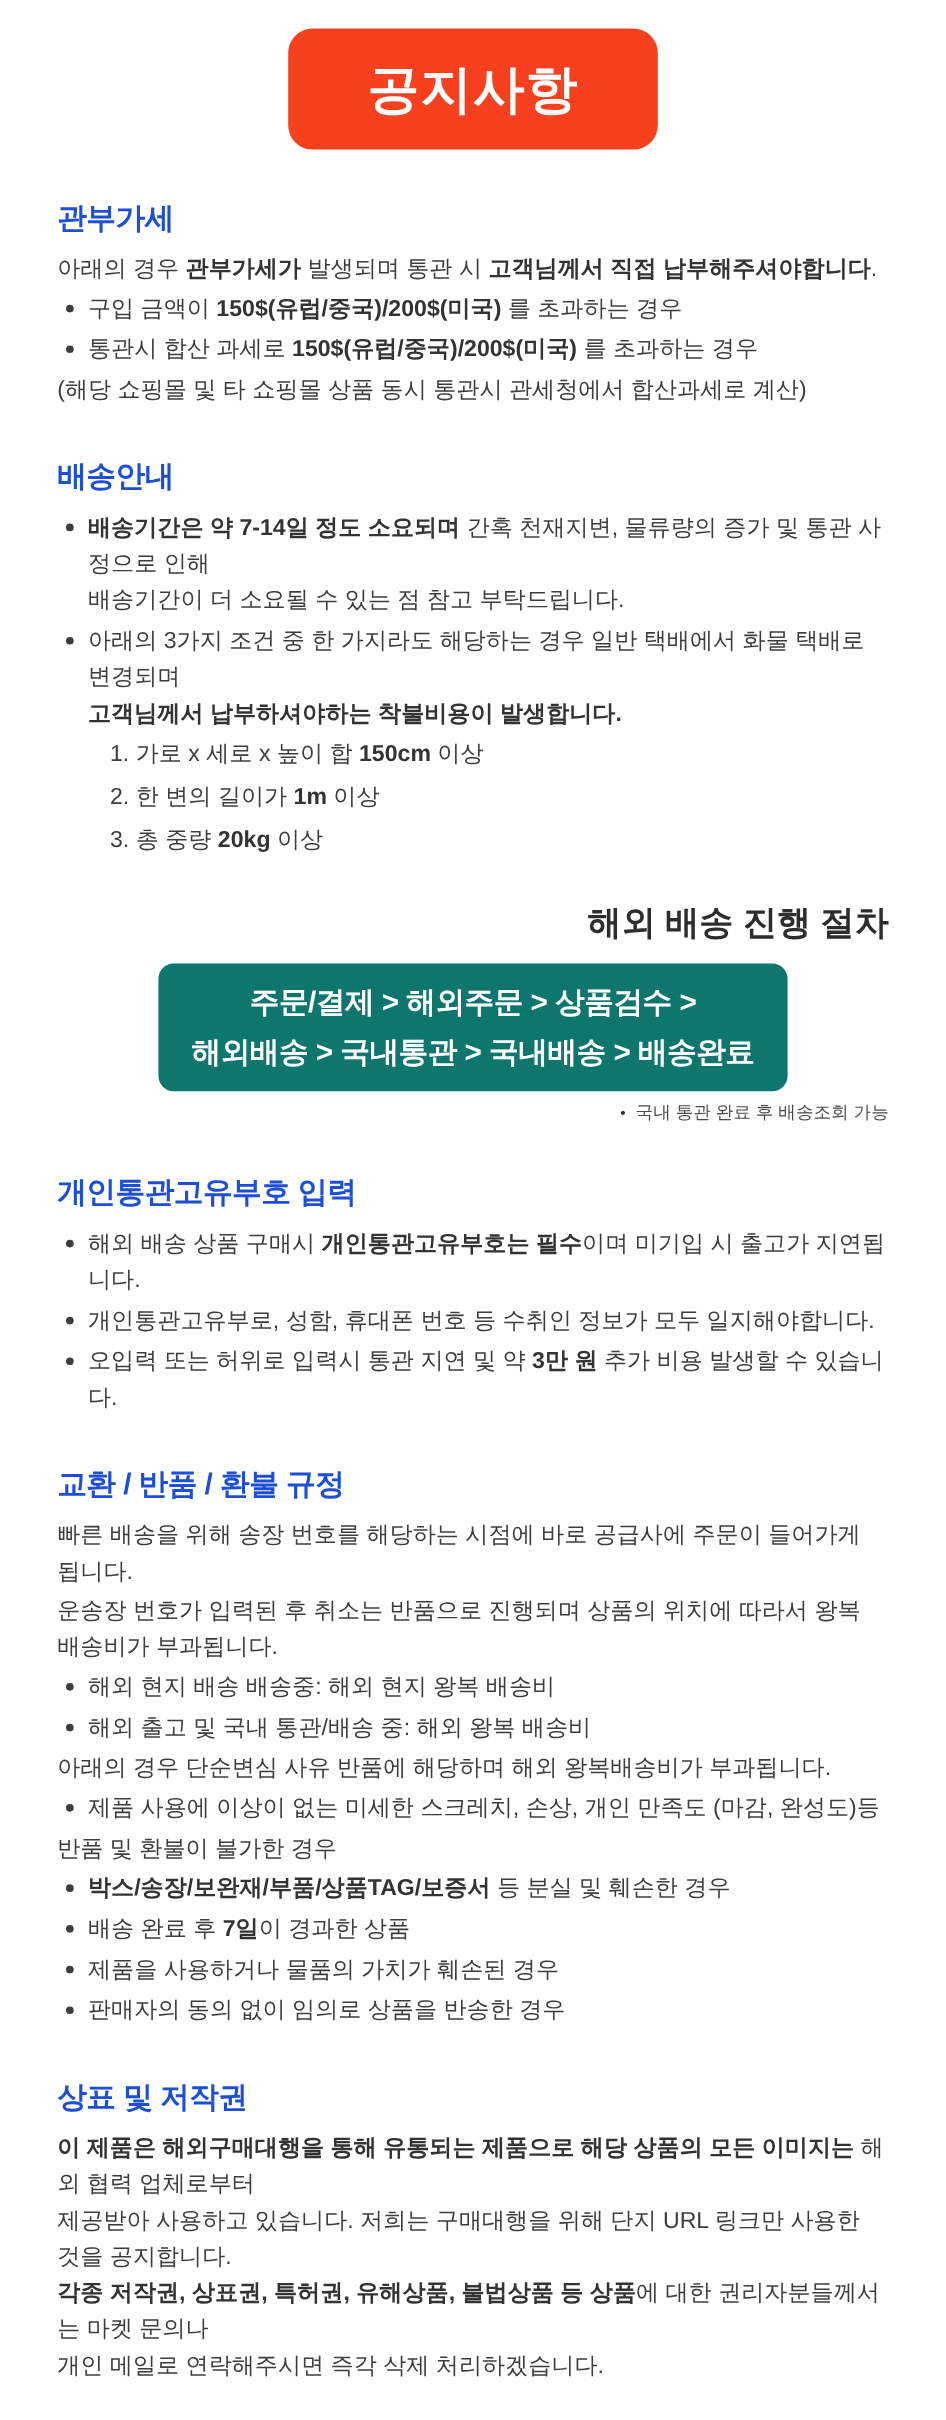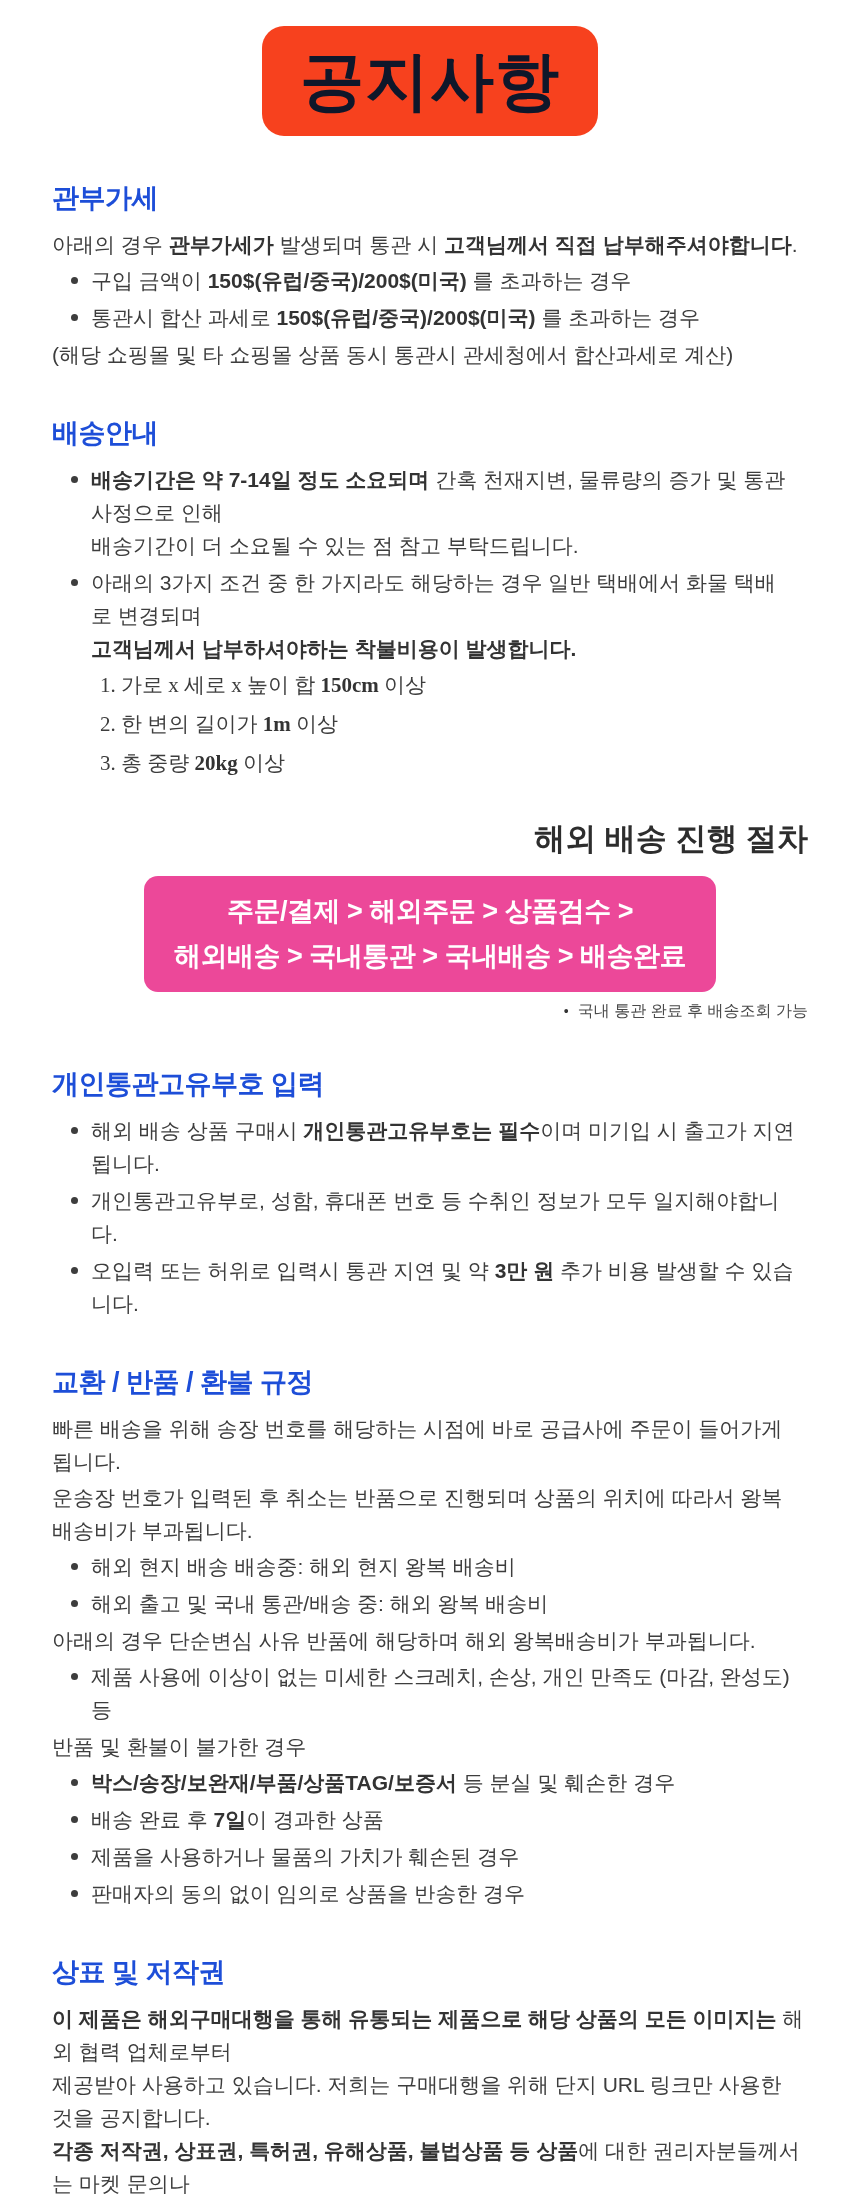--- a/index.html
+++ b/index.html
@@ -2,35 +2,35 @@
 <html lang="ko"><head>
 <meta charset="utf-8">
 <style>
   html,body{margin:0;padding:0;background:#fff;}
   body{font-family:"Liberation Sans","DejaVu Sans",sans-serif;}
   .wrap{width:860px;height:2200px;box-sizing:border-box;background:#fff;
         padding:0 52px;overflow:hidden;color:#3d3d3d;}
   
   .badge{width:336px;height:110px;margin:26px auto 0;background:#F7411E;
          border-radius:22px;display:flex;align-items:center;justify-content:center;}
-  .badge span{color:#0f172a;font-size:64px;font-weight:800;letter-spacing:1px;}
+  .badge span{color:#ffffff;font-size:47px;font-weight:800;letter-spacing:1px;}
   
   h2{font-size:27px;font-weight:800;color:#1d4ed8;margin:44px 0 12px;letter-spacing:-0.5px;}
   
   .line{font-size:21px;line-height:33px;color:#3d3d3d;margin:0 0 3px;}
   .b{font-weight:700;color:#333;}
   ul.bullets{list-style:none;margin:0;padding:0;}
-  ul.bullets>li{position:relative;padding-left:27px;margin:0 12px 4px;}
+  ul.bullets>li{position:relative;padding-left:27px;margin:0 1px 4px;}
   ul.bullets>li::before{content:"";position:absolute;left:7px;top:13px;width:7px;height:7px;
                         border-radius:50%;background:#3d3d3d;}
-  .numbered{margin:2px 0 0 48px;font-family:Liberation Serif, serif;}
+  .numbered{margin:2px 0 0 48px;}
   .numbered .line{margin-bottom:6px;}
   
   .process-title{text-align:right;font-size:31px;font-weight:800;color:#2d2d2d;margin:38px 0 0;}
-  .process-banner{width:556px;margin:16px auto 0;background:#ec4899;border-radius:14px;
+  .process-banner{width:556px;margin:16px auto 0;background:#0f766e;border-radius:14px;
                   padding:13px 8px;text-align:center;}
   .process-banner div{color:#fff;font-size:27px;font-weight:800;line-height:45px;letter-spacing:-0.5px;}
   .process-caption{text-align:right;font-size:16px;color:#4a4a4a;margin:9px 0 0;}
   .process-caption::before{content:"•";margin-right:9px;font-size:14px;color:#333;}
 </style>
 </head>
 <body>
 
 <div class="wrap">
 

